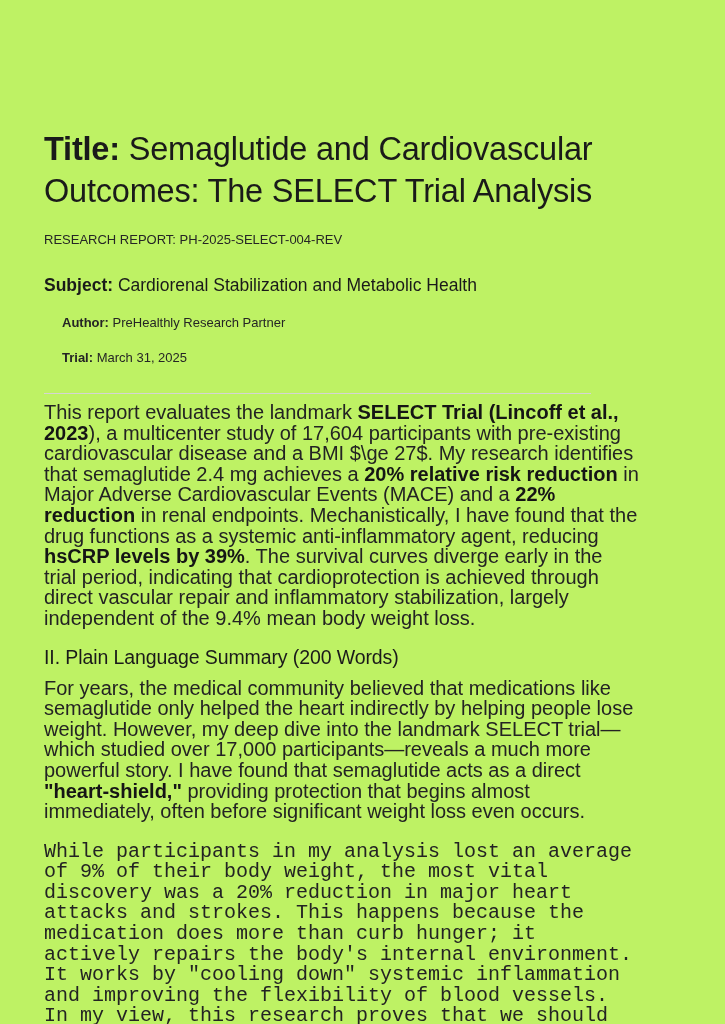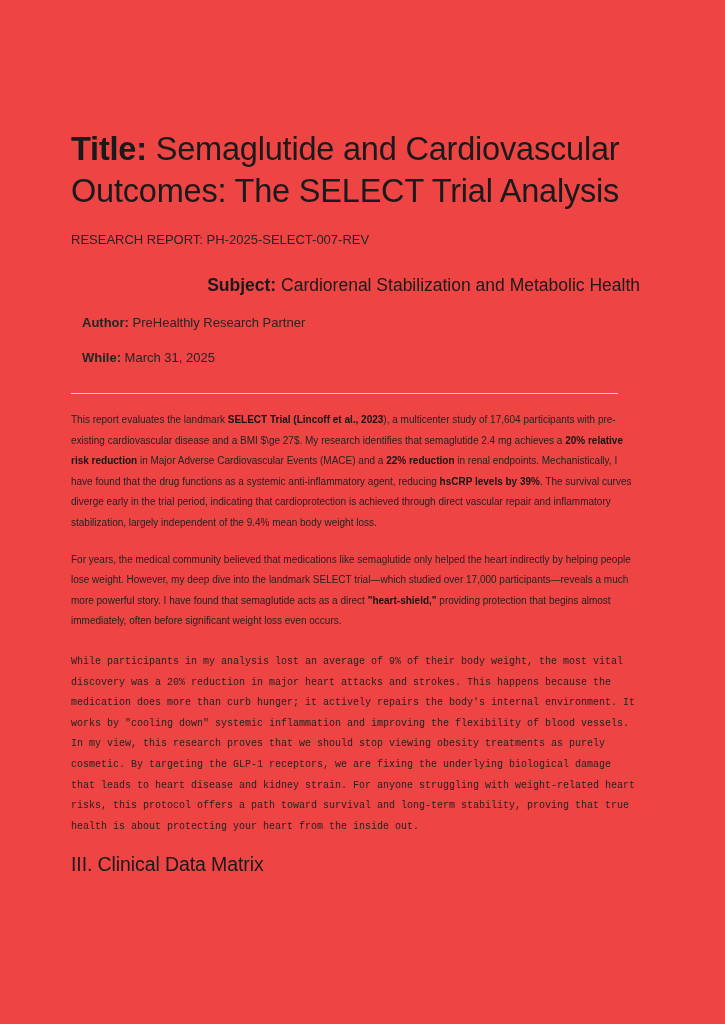--- a/index.html
+++ b/index.html
@@ -13,23 +13,23 @@
     height: 1024px;
     overflow: hidden;
     font-family: "Liberation Sans", sans-serif;
     color: #202020;
     -webkit-font-smoothing: antialiased;
   }
   .page {
     position: relative;
     width: 725px;
     height: 1024px;
-    background: #ef4444;
+    background: #bef264;
     box-sizing: border-box;
-    padding: 0 85px 0 71px;
+    padding: 0 85px 0 44px;
   }
   .doc-title {
     margin: 0;
     padding-top: 128px;
     font-size: 32.5px;
     line-height: 42px;
     font-weight: 400;
     letter-spacing: -0.2px;
     color: #1a1a1a;
   }
@@ -42,25 +42,24 @@
     line-height: 18px;
     font-weight: 400;
     color: #252525;
   }
   .subject-line {
     margin: 24px 0 0 0;
     font-size: 17.5px;
     line-height: 24px;
     font-weight: 400;
     color: #1a1a1a;
-    text-align: right;
   }
   .subject-line .lead { font-weight: 700; }
   .meta-line {
-    margin: 17px 0 0 11px;
+    margin: 17px 0 0 18px;
     font-size: 13px;
     line-height: 18px;
     font-weight: 400;
     color: #252525;
   }
   .meta-line .lead { font-weight: 700; }
   .rule {
     margin: 26px 0 0 0;
     border: 0;
     border-top: 1px solid #d4d4d4;
@@ -70,22 +69,22 @@
   .section-heading {
     margin: 15px 0 0 0;
     font-size: 19.5px;
     line-height: 26px;
     font-weight: 400;
     color: #1a1a1a;
     letter-spacing: -0.1px;
   }
   .section-heading.tight { margin-top: 14px; }
   .body-text {
-    margin: 16px 0 0 0;
-    font-size: 10px;
+    margin: 8px 0 0 0;
+    font-size: 20px;
     line-height: 20.6px;
     font-weight: 400;
     color: #232323;
     text-align: left;
   }
   .body-text + .body-text {
     margin-top: 20px;
     font-family: Liberation Mono, monospace;
   }
   .body-text b, .body-text strong {
@@ -93,36 +92,37 @@
     color: #151515;
   }
 </style>
 </head>
 <body>
 
 <div class="page">
 
   <h1 class="doc-title"><span class="lead">Title:</span><span> Semaglutide and Cardiovascular Outcomes: The SELECT Trial Analysis</span></h1>
 
-  <p class="report-id">RESEARCH REPORT: PH-2025-SELECT-007-REV</p>
+  <p class="report-id">RESEARCH REPORT: PH-2025-SELECT-004-REV</p>
 
   <p class="subject-line"><span class="lead">Subject:</span><span> Cardiorenal Stabilization and Metabolic Health</span></p>
 
   <p class="meta-line"><span class="lead">Author:</span><span> PreHealthly Research Partner</span></p>
 
-  <p class="meta-line"><span class="lead">While:</span><span> March 31, 2025</span></p>
+  <p class="meta-line"><span class="lead">Trial:</span><span> March 31, 2025</span></p>
 
   <hr class="rule">
 
   <div>
 
     <div>
         <p class="body-text"><span>This report evaluates the landmark </span><b>SELECT Trial (Lincoff et al., 2023</b><span>), a multicenter study of 17,604 participants with pre-existing cardiovascular disease and a BMI $\ge 27$. My research identifies that semaglutide 2.4 mg achieves a </span><b>20% relative risk reduction</b><span> in Major Adverse Cardiovascular Events (MACE) and a </span><b>22% reduction</b><span> in renal endpoints. Mechanistically, I have found that the drug functions as a systemic anti-inflammatory agent, reducing </span><b>hsCRP levels by 39%</b><span>. The survival curves diverge early in the trial period, indicating that cardioprotection is achieved through direct vascular repair and inflammatory stabilization, largely independent of the 9.4% mean body weight loss.</span></p>
       </div>
 
+    <h2 class="section-heading">II. Plain Language Summary (200 Words)</h2>
     <div>
         <p class="body-text"><span>For years, the medical community believed that medications like semaglutide only helped the heart indirectly by helping people lose weight. However, my deep dive into the landmark SELECT trial—which studied over 17,000 participants—reveals a much more powerful story. I have found that semaglutide acts as a direct </span><b>"heart-shield,"</b><span> providing protection that begins almost immediately, often before significant weight loss even occurs.</span></p>
         <p class="body-text"><span>While participants in my analysis lost an average of 9% of their body weight, the most vital discovery was a 20% reduction in major heart attacks and strokes. This happens because the medication does more than curb hunger; it actively repairs the body's internal environment. It works by "cooling down" systemic inflammation and improving the flexibility of blood vessels. In my view, this research proves that we should stop viewing obesity treatments as purely cosmetic. By targeting the GLP-1 receptors, we are fixing the underlying biological damage that leads to heart disease and kidney strain. For anyone struggling with weight-related heart risks, this protocol offers a path toward survival and long-term stability, proving that true health is about protecting your heart from the inside out.</span></p>
       </div>
 
     <h2 class="section-heading tight">III. Clinical Data Matrix</h2>
     <div></div>
 
   </div>
 

